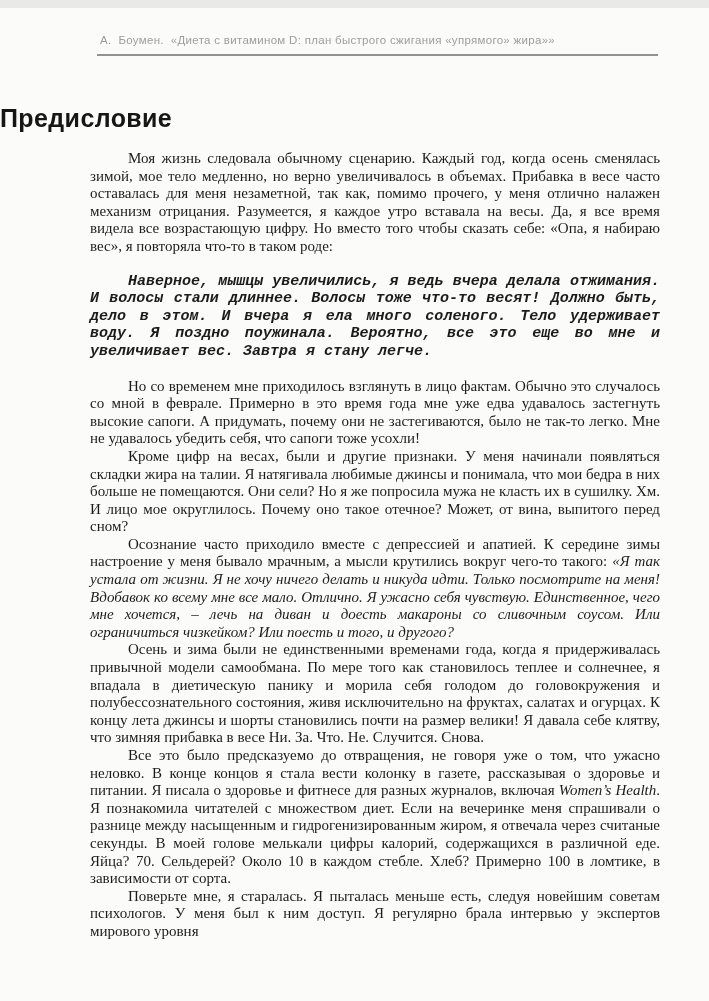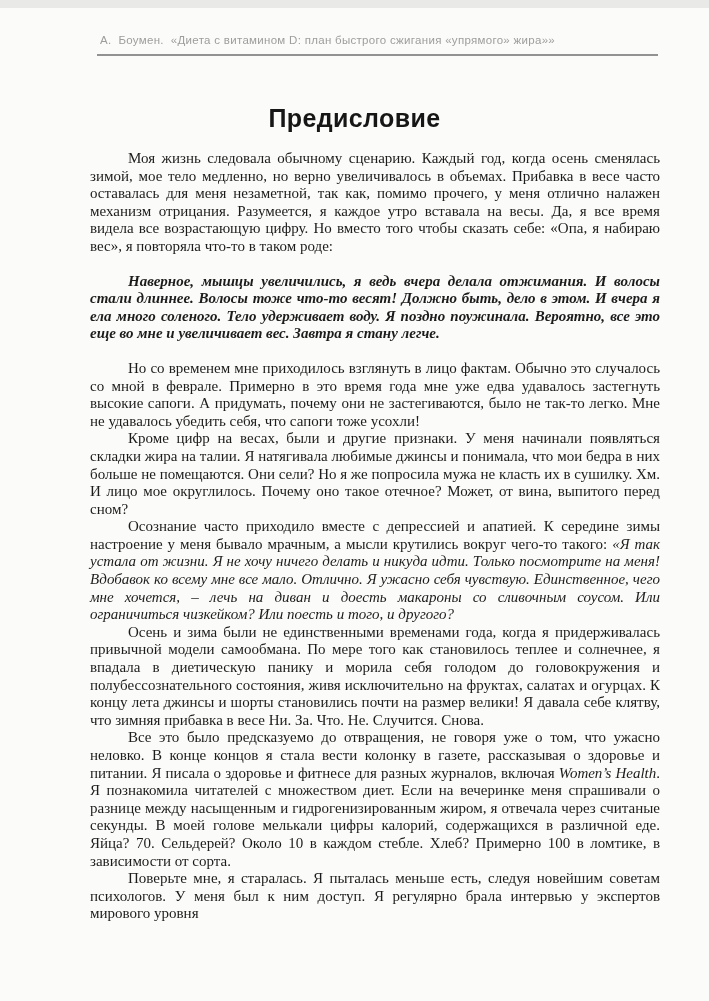--- a/index.html
+++ b/index.html
@@ -36,21 +36,20 @@
     width: 561px;
     height: 2px;
     background: #929292;
   }
 
   .page-title {
     position: absolute;
     top: 96px;
     left: 0;
     width: 709px;
-    text-align: center;
     font-family: "Liberation Sans", sans-serif;
     font-weight: bold;
     font-size: 25px;
     letter-spacing: 0.4px;
     color: #161616;
     margin: 0;
   }
 
   .content {
     position: absolute;
@@ -64,20 +63,21 @@
 
   .content p {
     margin: 0;
     text-indent: 38px;
   }
 
   .content p.quote-paragraph {
     font-weight: bold;
     font-style: italic;
     margin: 17px 0;
+    font-family: Liberation Mono, monospace;
   }
 
   .italic { font-style: italic; }
 </style>
 </head>
 <body>
 
 <div class="page">
 
   <div class="running-header">А.  Боумен.  «Диета с витамином D: план быстрого сжигания «упрямого» жира»»</div>

